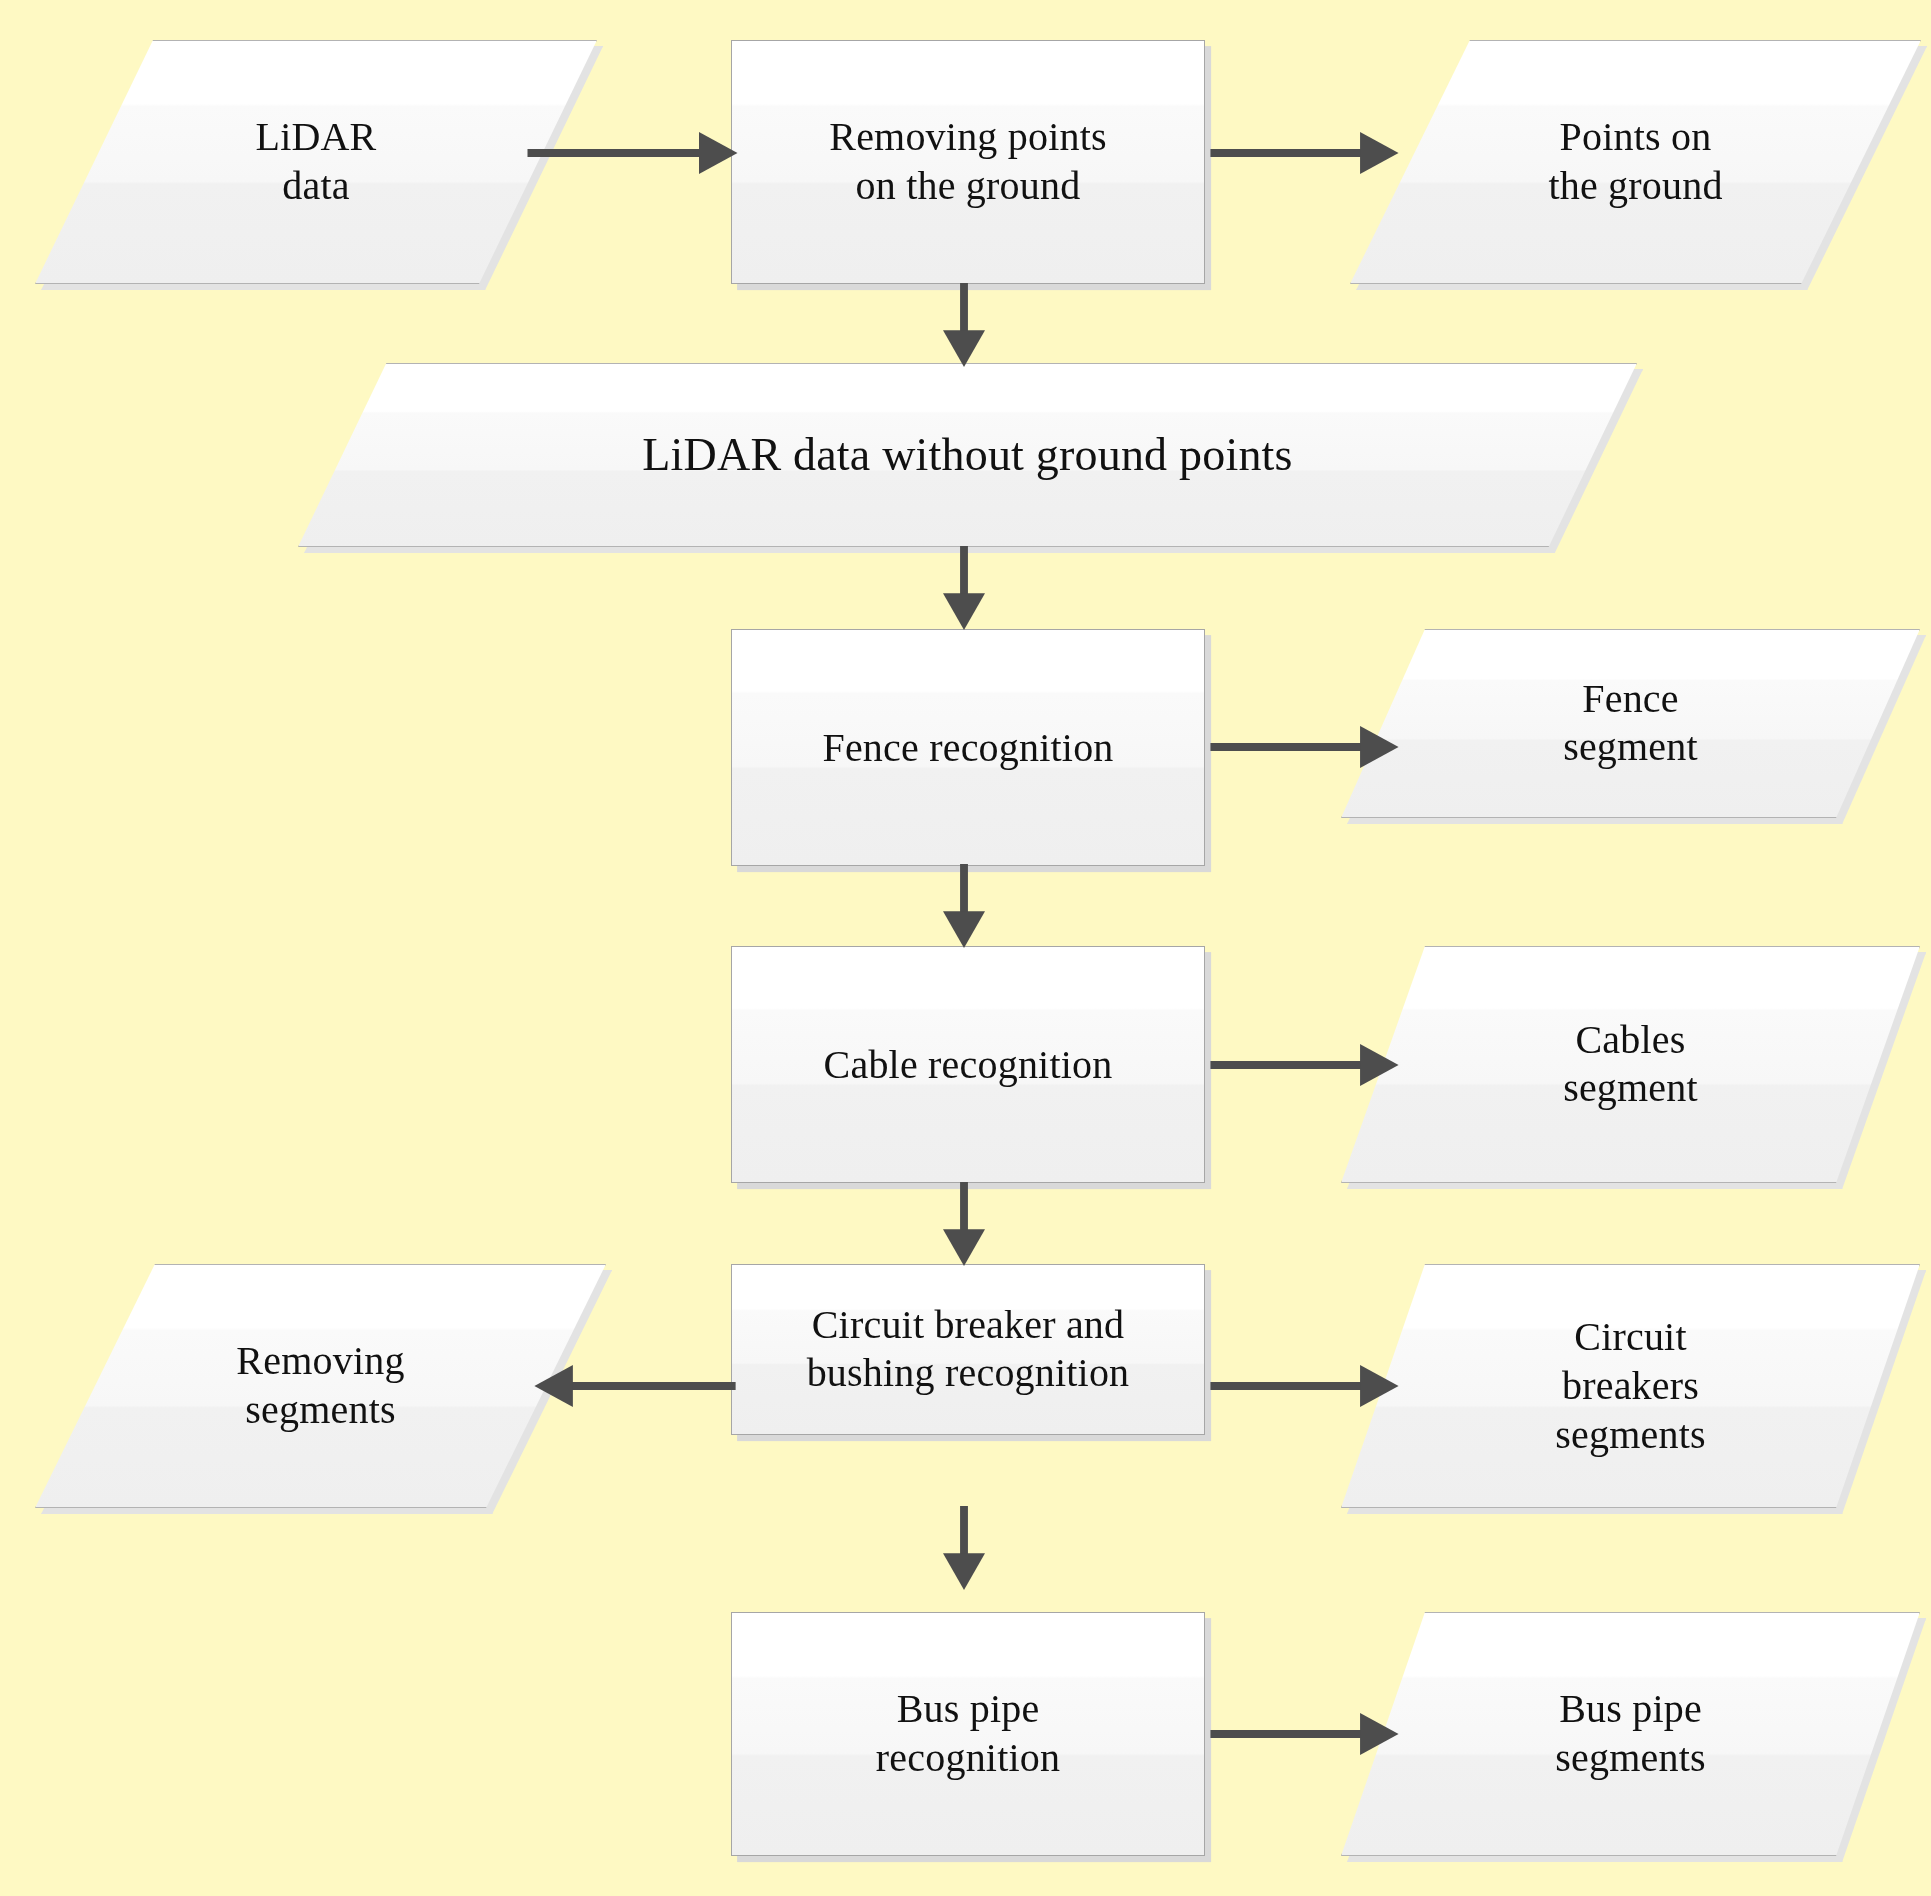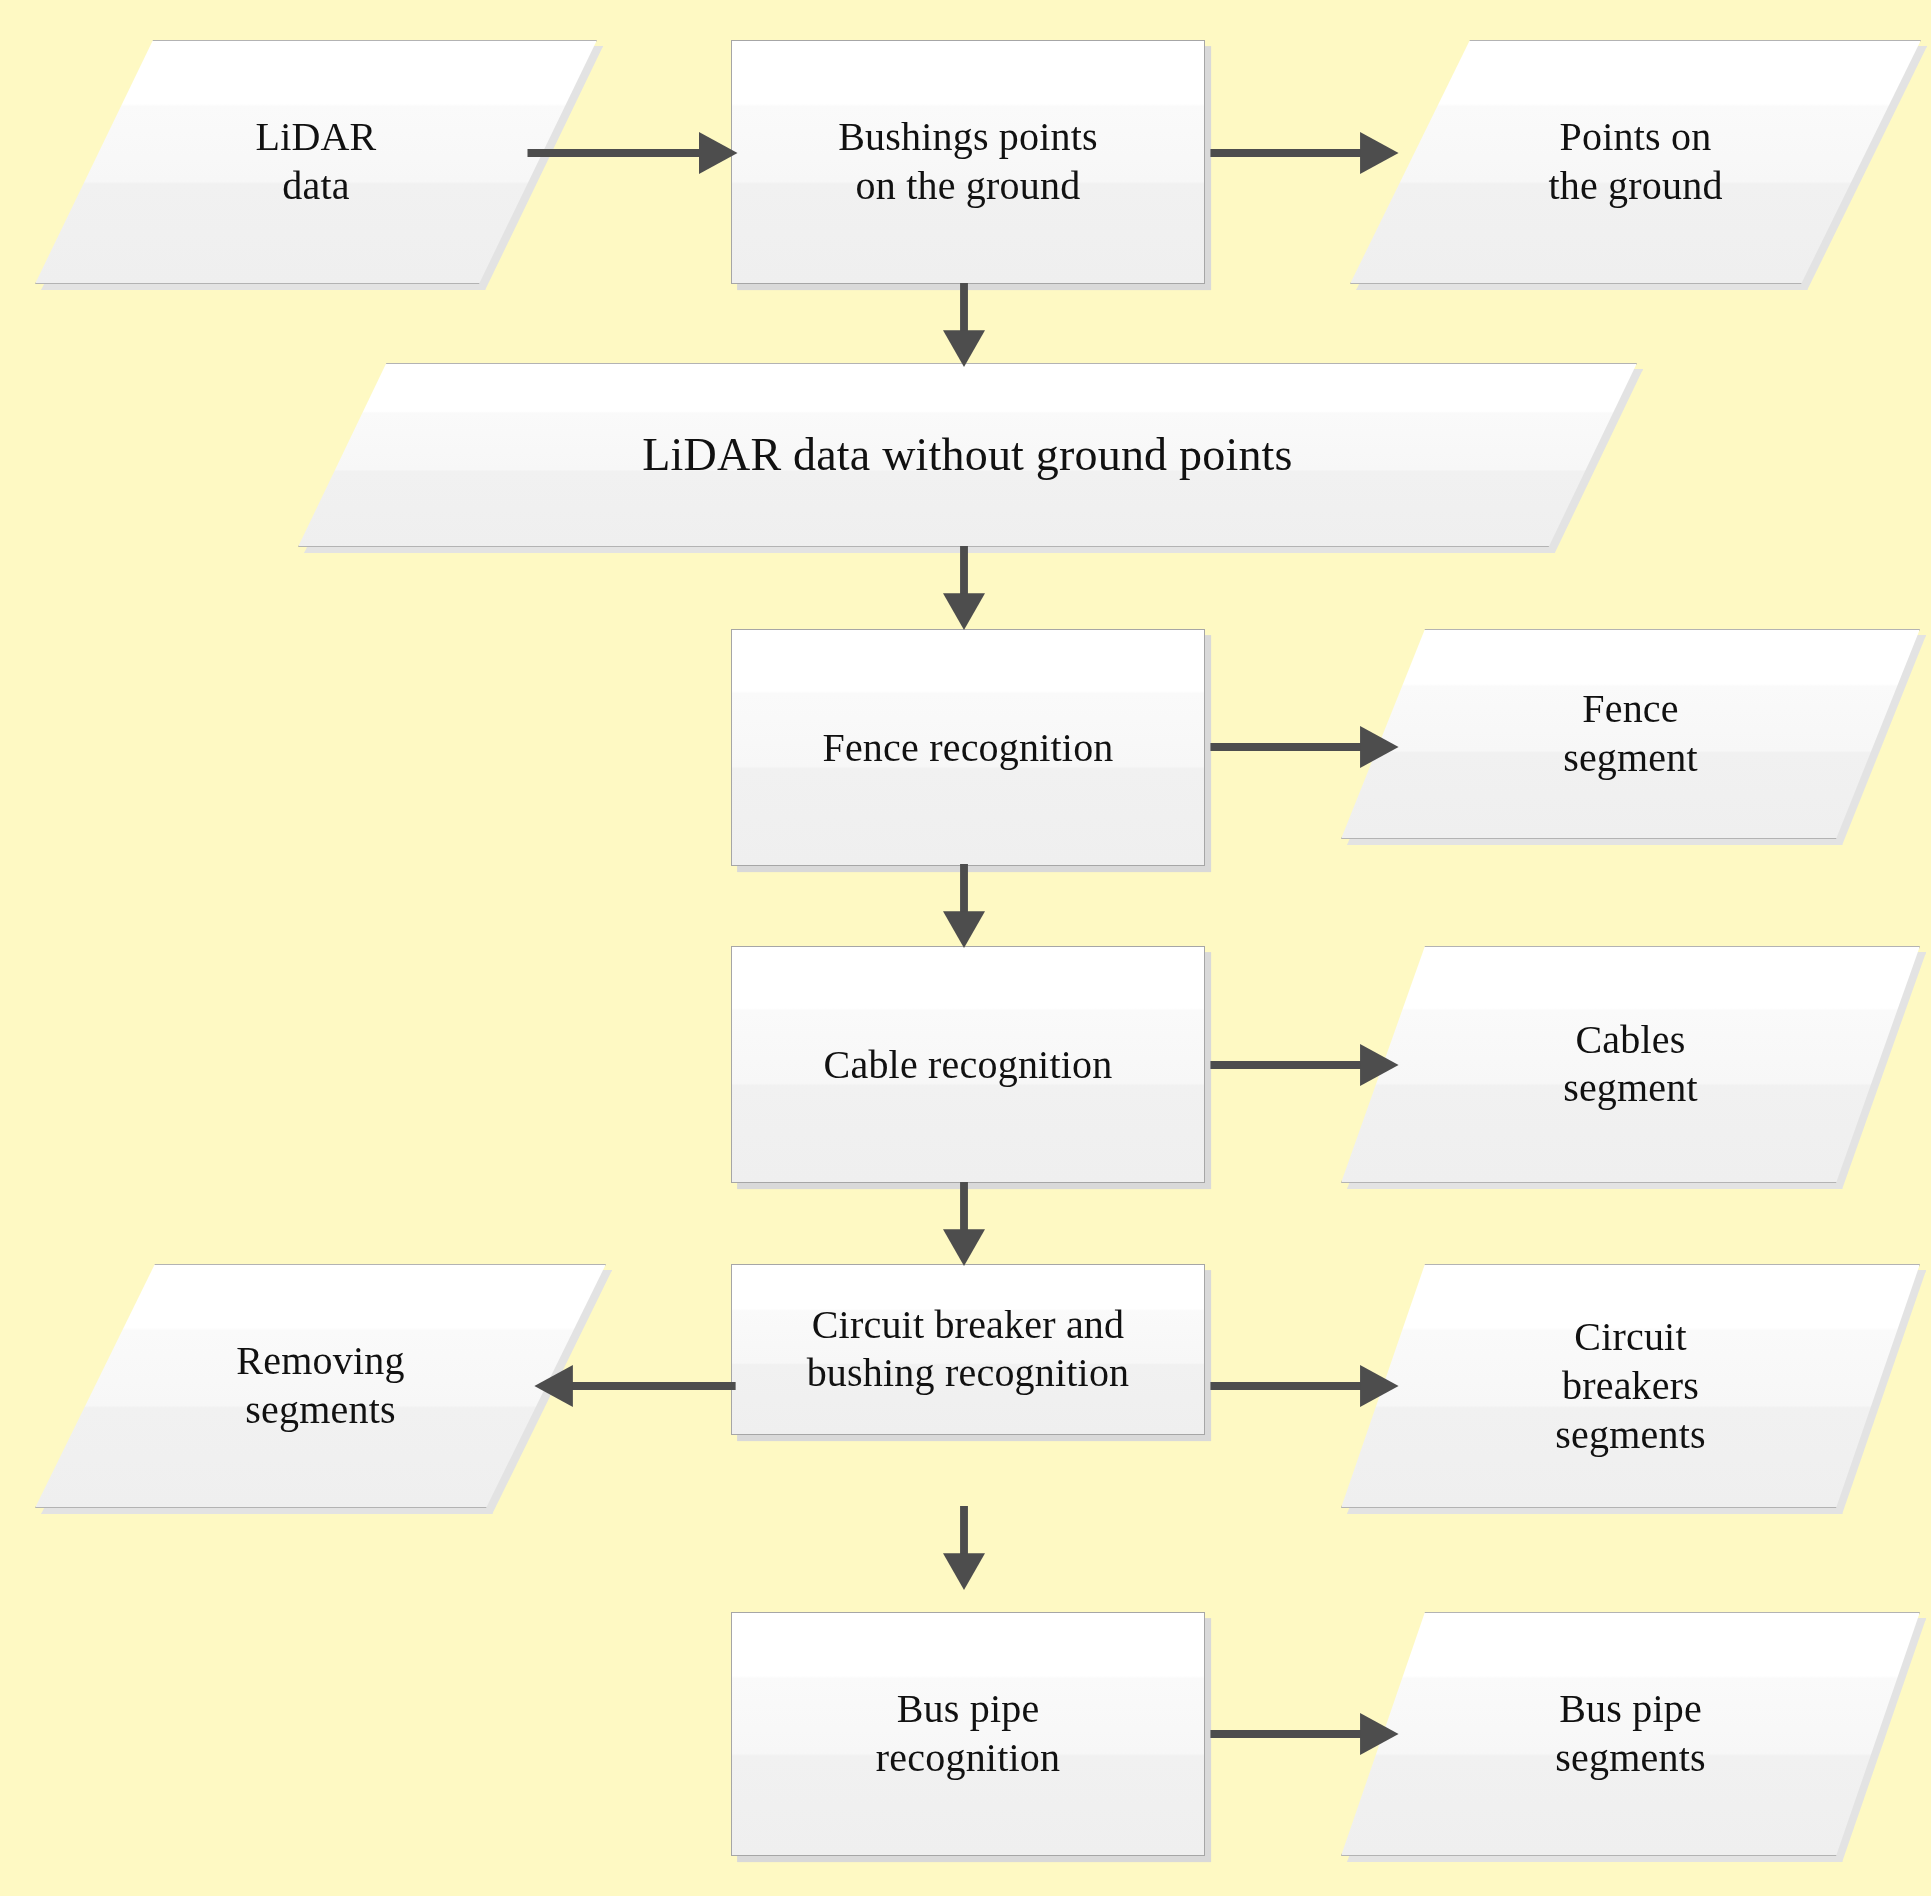--- a/index.html
+++ b/index.html
@@ -102,21 +102,21 @@
   <div class="conn" style="left:527px; top:139px; width:211px; height:28px;">
     <svg width="211" height="28" viewBox="0 0 240 32">
       <line x1="0" y1="16" x2="208" y2="16" stroke="#4d4d4d" stroke-width="9"></line>
       <polygon points="240,16 196,40 196,-8" fill="#4d4d4d"></polygon>
     </svg>
   </div>
 
   <div class="node rect" style="left:731px; top:40px; width:474px; height:244px;">
     <div class="shadow"></div>
     <div class="face"></div>
-    <div class="label">Bushings points
+    <div class="label">Removing points
 on the ground</div>
   </div>
 
   <div class="conn" style="left:1210px; top:139px; width:189px; height:28px;">
     <svg width="189" height="28" viewBox="0 0 215 32">
       <line x1="0" y1="16" x2="183" y2="16" stroke="#4d4d4d" stroke-width="9"></line>
       <polygon points="215,16 171,40 171,-8" fill="#4d4d4d"></polygon>
     </svg>
   </div>
 
@@ -153,21 +153,21 @@
     <div class="label">Fence recognition</div>
   </div>
 
   <div class="conn" style="left:1210px; top:733px; width:189px; height:28px;">
     <svg width="189" height="28" viewBox="0 0 215 32">
       <line x1="0" y1="16" x2="183" y2="16" stroke="#4d4d4d" stroke-width="9"></line>
       <polygon points="215,16 171,40 171,-8" fill="#4d4d4d"></polygon>
     </svg>
   </div>
 
-  <div class="node para" style="left:1341px; top:629px; width:579px; height:210px;">
+  <div class="node para" style="left:1341px; top:629px; width:579px; height:189px;">
     <div class="shadow" style="clip-path: polygon(14.5% 0%, 100% 0%, 85.5% 100%, 0% 100%);"></div>
     <div class="face" style="clip-path: polygon(14.5% 0%, 100% 0%, 85.5% 100%, 0% 100%);"></div>
     <div class="label">Fence
 segment</div>
   </div>
 
   <div class="conn" style="left:950px; top:864px; width:28px; height:84px;">
     <svg width="28" height="84" viewBox="0 0 32 96">
       <line x1="16" y1="0" x2="16" y2="66" stroke="#4d4d4d" stroke-width="9"></line>
       <polygon points="16,96 -8,54 40,54" fill="#4d4d4d"></polygon>

